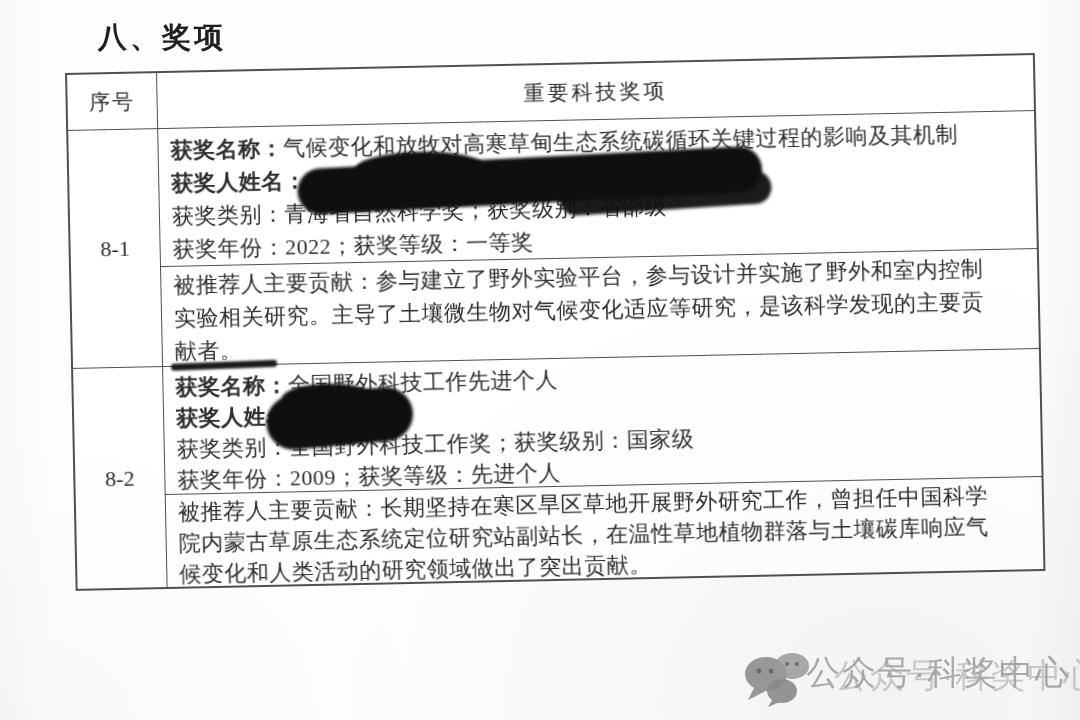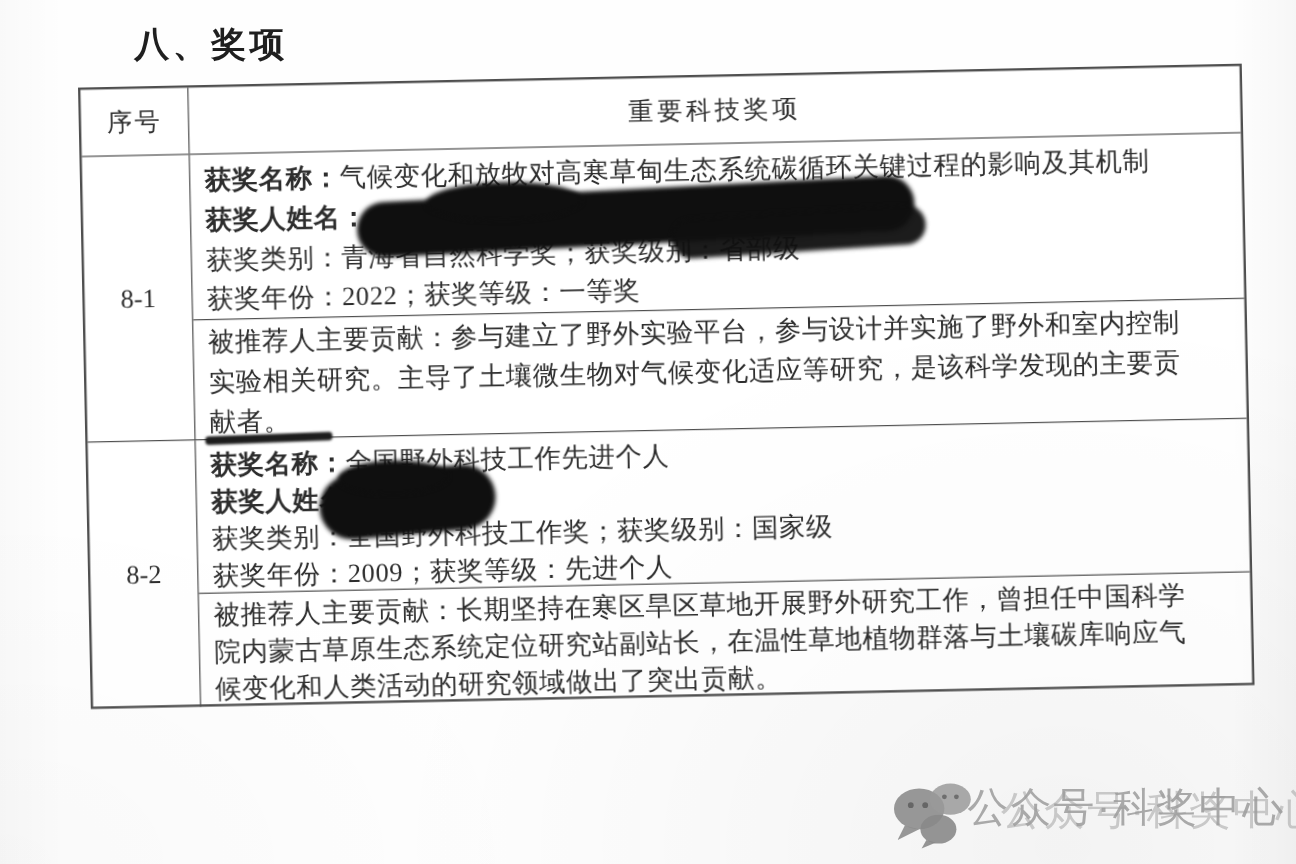--- a/index.html
+++ b/index.html
@@ -6,21 +6,21 @@
   body{
     width:1080px;height:720px;position:relative;overflow:hidden;
     font-family:"Liberation Serif","DejaVu Serif",serif;
     background:
       radial-gradient(ellipse at 82% 98%, rgba(0,0,0,0.045), transparent 45%),
       radial-gradient(ellipse at 0% 100%, rgba(0,0,0,0.02), transparent 30%),
       linear-gradient(90deg, rgba(0,0,0,0.02), transparent 5%, transparent 95%, rgba(0,0,0,0.03)),
       #fefefe;
   }
   .page-title{
-    position:absolute;left:112px;top:18px;
+    position:absolute;left:98px;top:18px;
     font-family:Liberation Serif, serif;
     font-size:29px;font-weight:700;letter-spacing:3px;color:#1f1f1f;
   }
   
   .table-wrap{
     position:absolute;left:65px;top:73px;width:970px;height:518px;
     transform:rotate(-1.18deg);transform-origin:0 0;
     border:2px solid #4f4f4f;box-sizing:border-box;
     color:#2d2d2d;filter:blur(0.3px);
     background:rgba(255,255,255,0.6);

